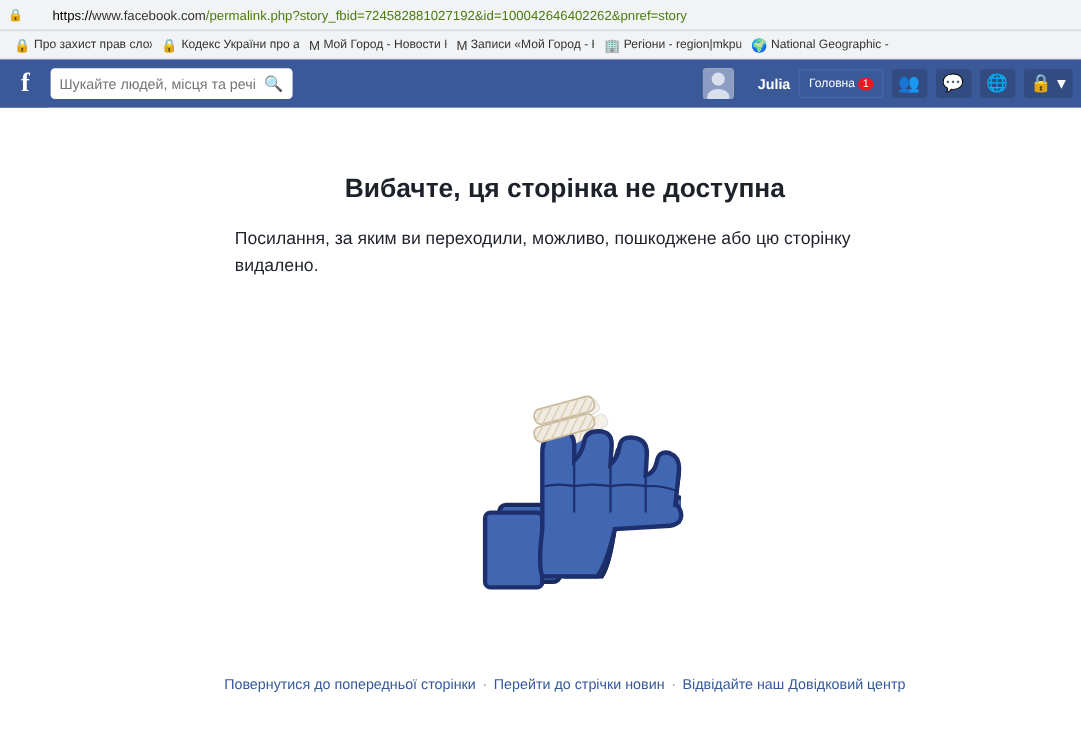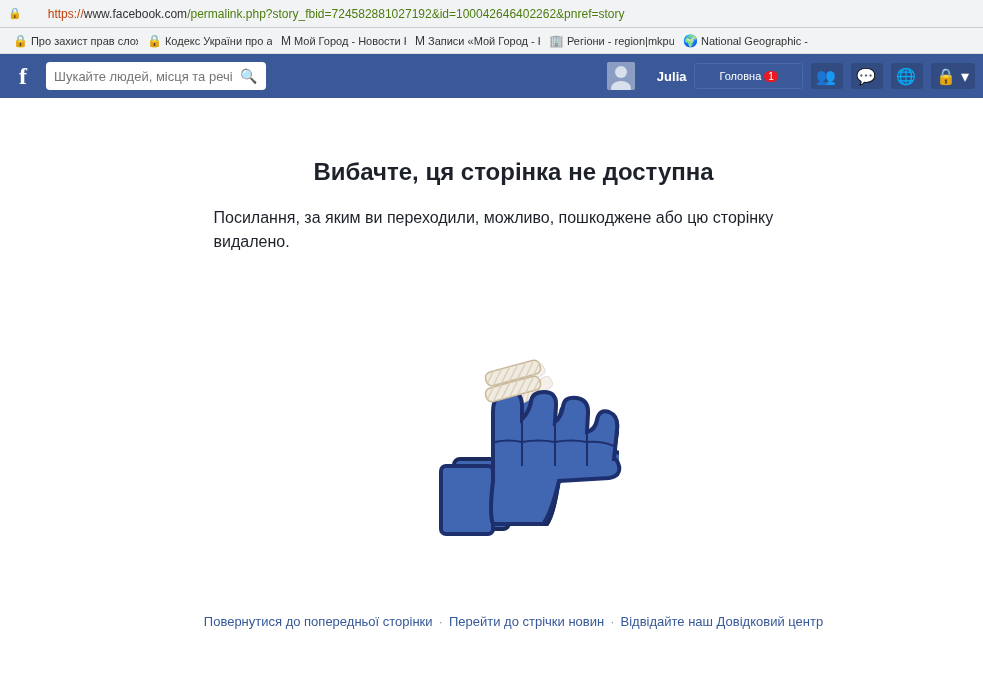--- a/index.html
+++ b/index.html
@@ -9,21 +9,21 @@
     .address-bar {
       background: #f1f3f4;
       border-bottom: 1px solid #ccc;
       padding: 4px 8px;
       display: flex;
       align-items: center;
       height: 28px;
       font-size: 12px;
     }
     .lock-icon { margin-right: 4px; color: #666; font-size: 11px; }
-    .url-https { color: #c2410c; padding-left: 22px; }
+    .url-https { color: #000000; padding-left: 22px; }
     .url-domain { color: #333; }
     .url-path { color: #4d7c0f; }
 
     
     .bookmarks-bar {
       background: #f1f3f4;
       border-bottom: 1px solid #ddd;
       padding: 2px 8px;
       display: flex;
       align-items: center;
@@ -113,21 +113,21 @@
       justify-content: center;
       font-size: 10px;
       color: #555;
     }
     .fb-nav-btn {
       background: #3b5998;
       border: 1px solid #4a6aad;
       border-radius: 3px;
       color: #fff;
       font-size: 11px;
-      padding: 2px 24px;
+      padding: 2px 8px;
       cursor: pointer;
       display: flex;
       align-items: center;
       gap: 3px;
       height: 26px;
     }
     .fb-nav-icon-btn {
       background: rgba(0,0,0,0.15);
       border: none;
       border-radius: 3px;

